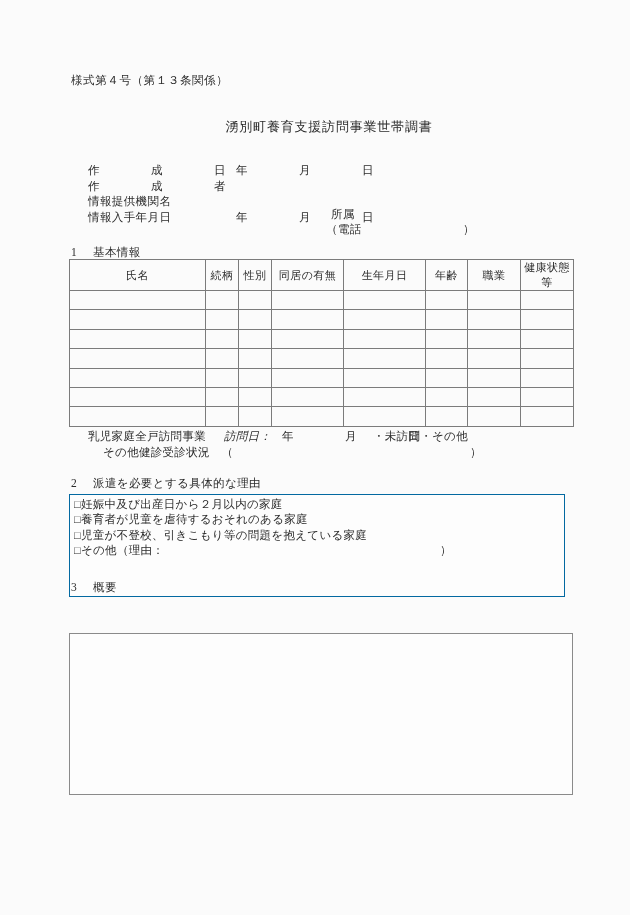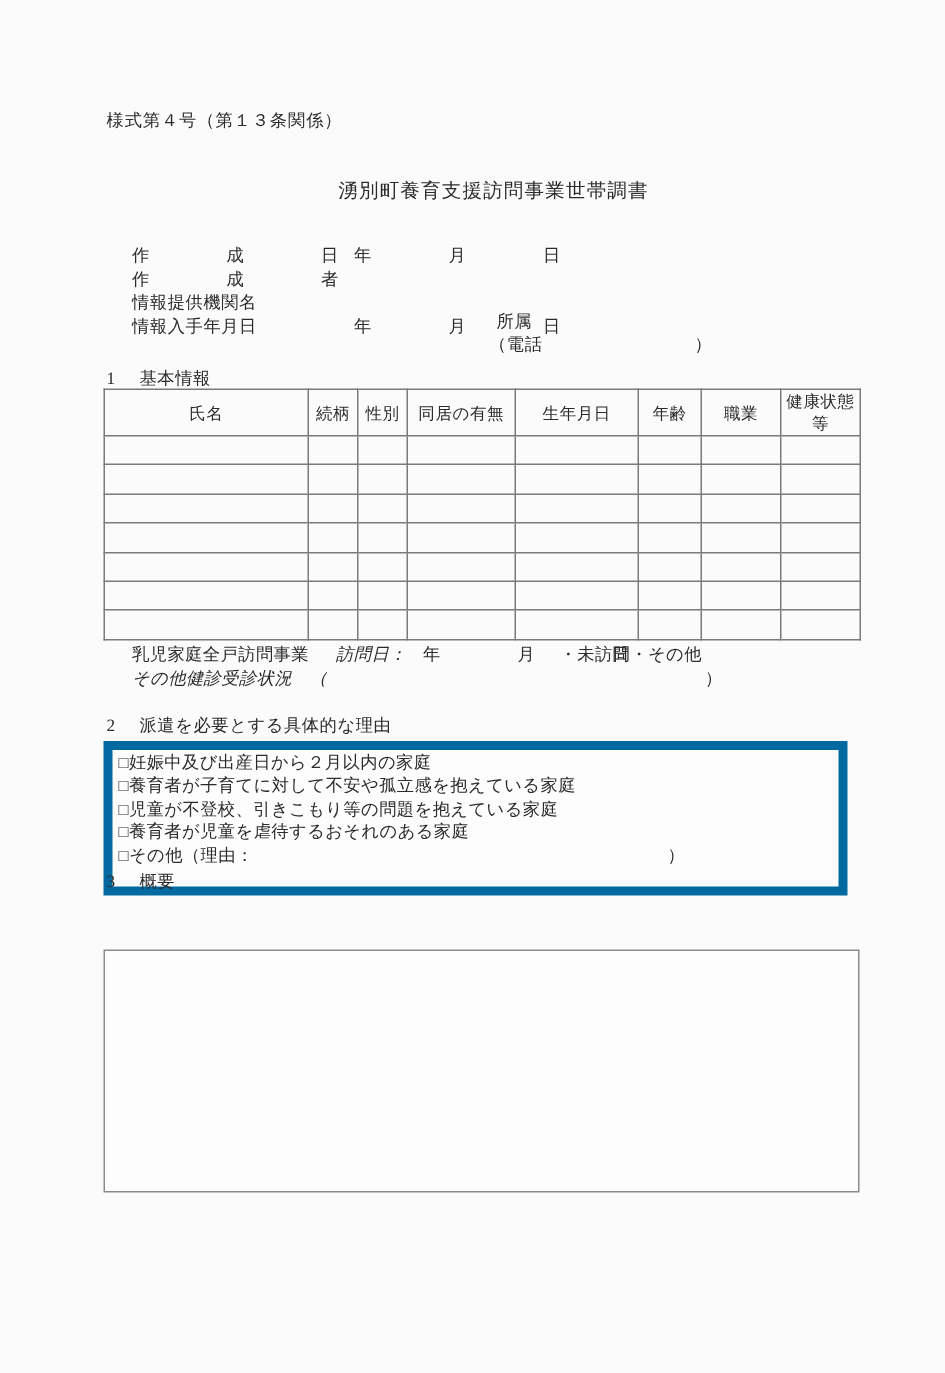--- a/index.html
+++ b/index.html
@@ -140,31 +140,31 @@
   }
   .note-row {
     position: relative;
     height: 15.6px;
     white-space: nowrap;
   }
   .note-a { position: absolute; left: 0; top: 0; letter-spacing: 0.3px; }
   .note-b { position: absolute; left: 136px; top: 0; letter-spacing: 0.3px; font-style: italic; }
   .note-c { position: absolute; left: 194px; top: 0; letter-spacing: 20px; }
   .note-d { position: absolute; left: 285px; top: 0; letter-spacing: 0.3px; }
-  .note-e { position: absolute; left: 0; top: 0; letter-spacing: 0.3px; font-style: italic; }
+  .note-e { position: absolute; left: 15px; top: 0; letter-spacing: 0.3px; }
   .note-f { position: absolute; left: 382px; top: 0; }
 
   
   .reasons-box {
     position: absolute;
     left: 69px;
     top: 494px;
     width: 496px;
     height: 103px;
-    border: 6px solid #0369a1;
+    border: 1px solid #0369a1;
     box-sizing: border-box;
     background: #fdfdfd;
   }
   .reason-item {
     position: relative;
     font-size: 11.5px;
     height: 15.4px;
     line-height: 15.4px;
     padding-left: 4px;
     white-space: nowrap;
@@ -341,23 +341,22 @@
       <span class="note-f">）</span>
     </div>
   </div>
 
   <div class="section-heading" id="sec2-heading">
     <span class="num">2</span><span>派遣を必要とする具体的な理由</span>
   </div>
 
   <div class="reasons-box" id="reasons-box">
       <div class="reason-item"><span class="reason-box-glyph">□</span><span>妊娠中及び出産日から２月以内の家庭</span></div>
-      <div class="reason-item"><span class="reason-box-glyph">□</span><span>養育者が子育てに対して不安や孤立感を抱えている家庭</span></div>
+      <div class="reason-item"><span class="reason-box-glyph">□</span><span>養育者が児童を虐待するおそれのある家庭</span></div>
       <div class="reason-item"><span class="reason-box-glyph">□</span><span>児童が不登校、引きこもり等の問題を抱えている家庭</span></div>
-      <div class="reason-item"><span class="reason-box-glyph">□</span><span>養育者が児童を虐待するおそれのある家庭</span></div>
       <div class="reason-item"><span class="reason-box-glyph">□</span><span>その他（理由：</span><span class="reason-paren-close">）</span></div>
     </div>
 
   <div class="section-heading" id="sec3-heading">
     <span class="num">3</span><span>概要</span>
   </div>
 
   <div class="summary-box"></div>
 
 </div>

